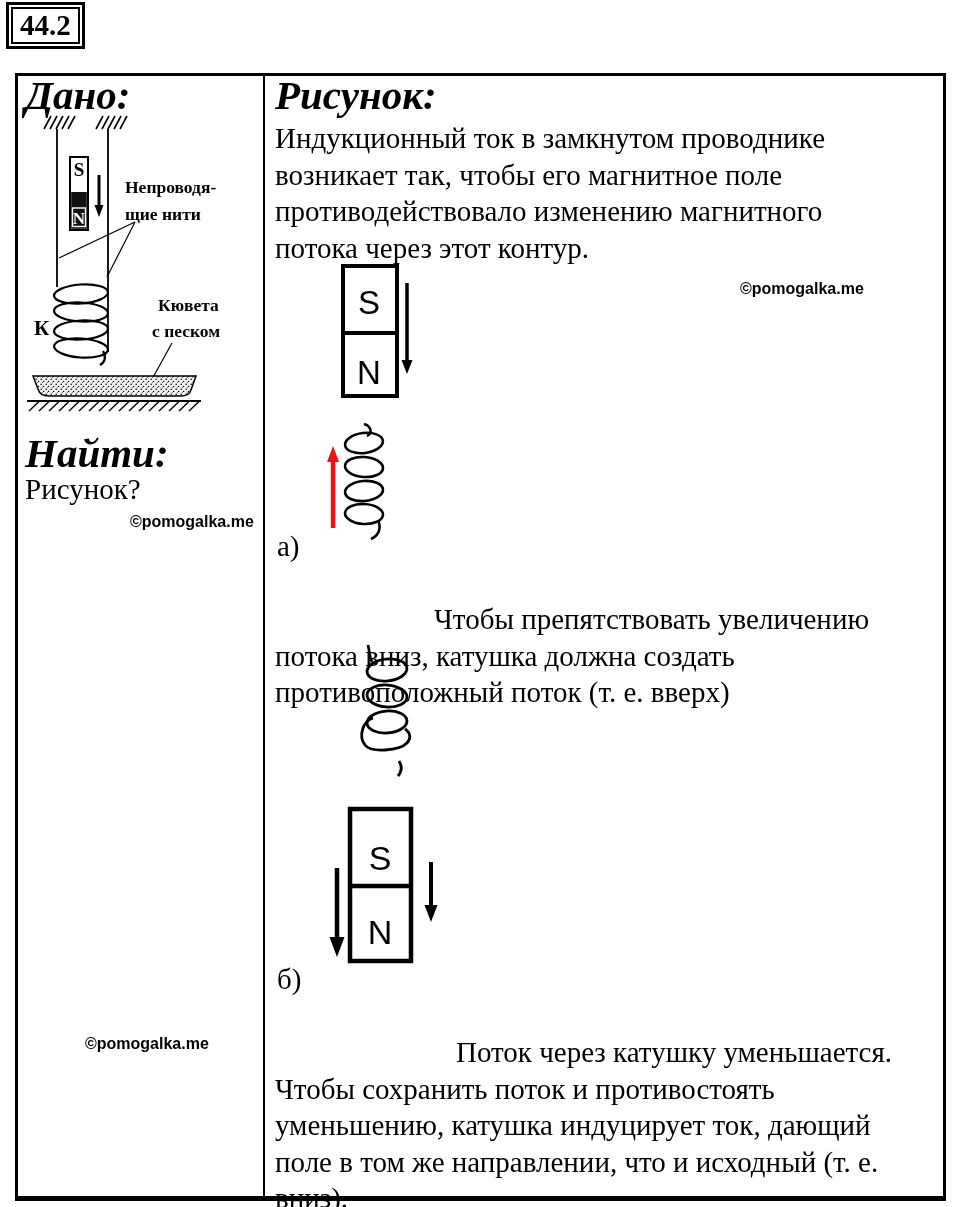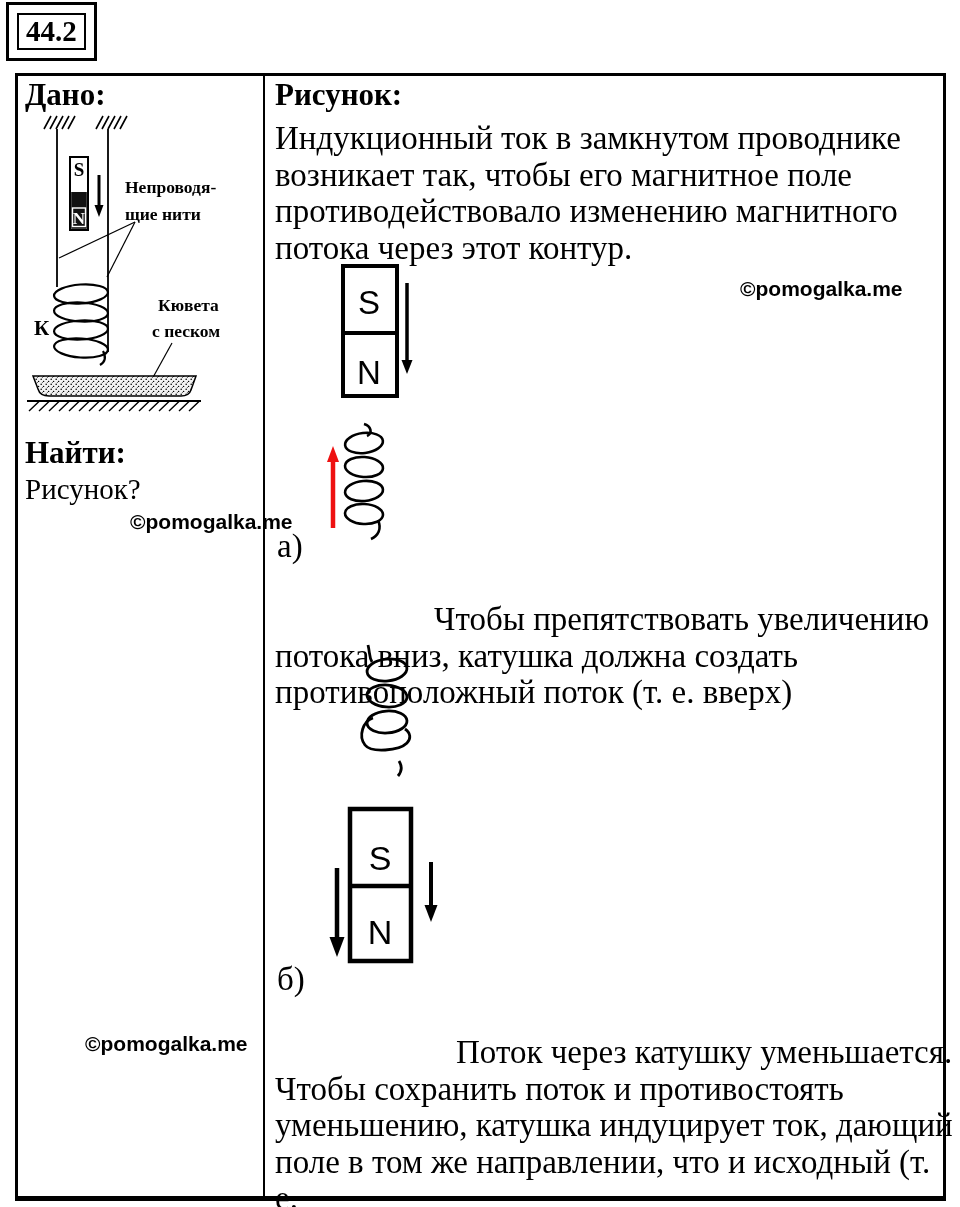--- a/index.html
+++ b/index.html
@@ -3,46 +3,46 @@
 <meta charset="utf-8">
 <style>
   * { margin:0; padding:0; box-sizing:border-box; }
   html,body { background:#ffffff; }
   #screen {
     position:relative; width:960px; height:1207px; background:#fff;
     font-family:"Liberation Serif", serif; color:#000; overflow:hidden;
   }
   
   .problem-box {
-    position:absolute; left:6px; top:2px; border:3px solid #000; padding:8px; background:#fff;
+    position:absolute; left:6px; top:2px; border:3px solid #000; padding:2px; background:#fff;
   }
   .problem-box-inner {
     border:2px solid #000; padding:0 7px 1px 7px;
     font-weight:bold; font-size:29px; line-height:32px;
   }
   
   .worktable {
     position:absolute; left:15px; top:73px; width:931px; height:1128px;
     border:3px solid #000; border-bottom-width:5px; background:#fff;
   }
   .divider {
     position:absolute; left:245px; top:0; width:2px; height:100%; background:#000;
   }
-  .heading { position:absolute; font-weight:bold; font-size:31px; line-height:34px; }
+  .heading { position:absolute; font-weight:bold; font-size:41px; line-height:34px;font-style:italic; }
   .plain   { position:absolute; font-size:29px; line-height:34px; }
   .para {
-    position:absolute; width:680px; font-size:33px; line-height:36.5px;
+    position:absolute; width:680px; font-size:29px; line-height:36.5px;
     white-space:pre-line;
   }
   .part-label { position:absolute; left:2px; top:0; }
   .indent-a { text-indent:159px; }
   .indent-b { text-indent:181px; }
   .watermark {
     position:absolute; font-family:"Liberation Sans", sans-serif;
-    font-weight:bold; font-size:21px; line-height:22px; color:#000; z-index:5;
+    font-weight:bold; font-size:16px; line-height:22px; color:#000; z-index:5;
   }
   svg text { user-select:none; }
   .fig { position:absolute; }
 </style>
 </head>
 <body>
 
 <div id="screen">
 
   <div class="problem-box">

